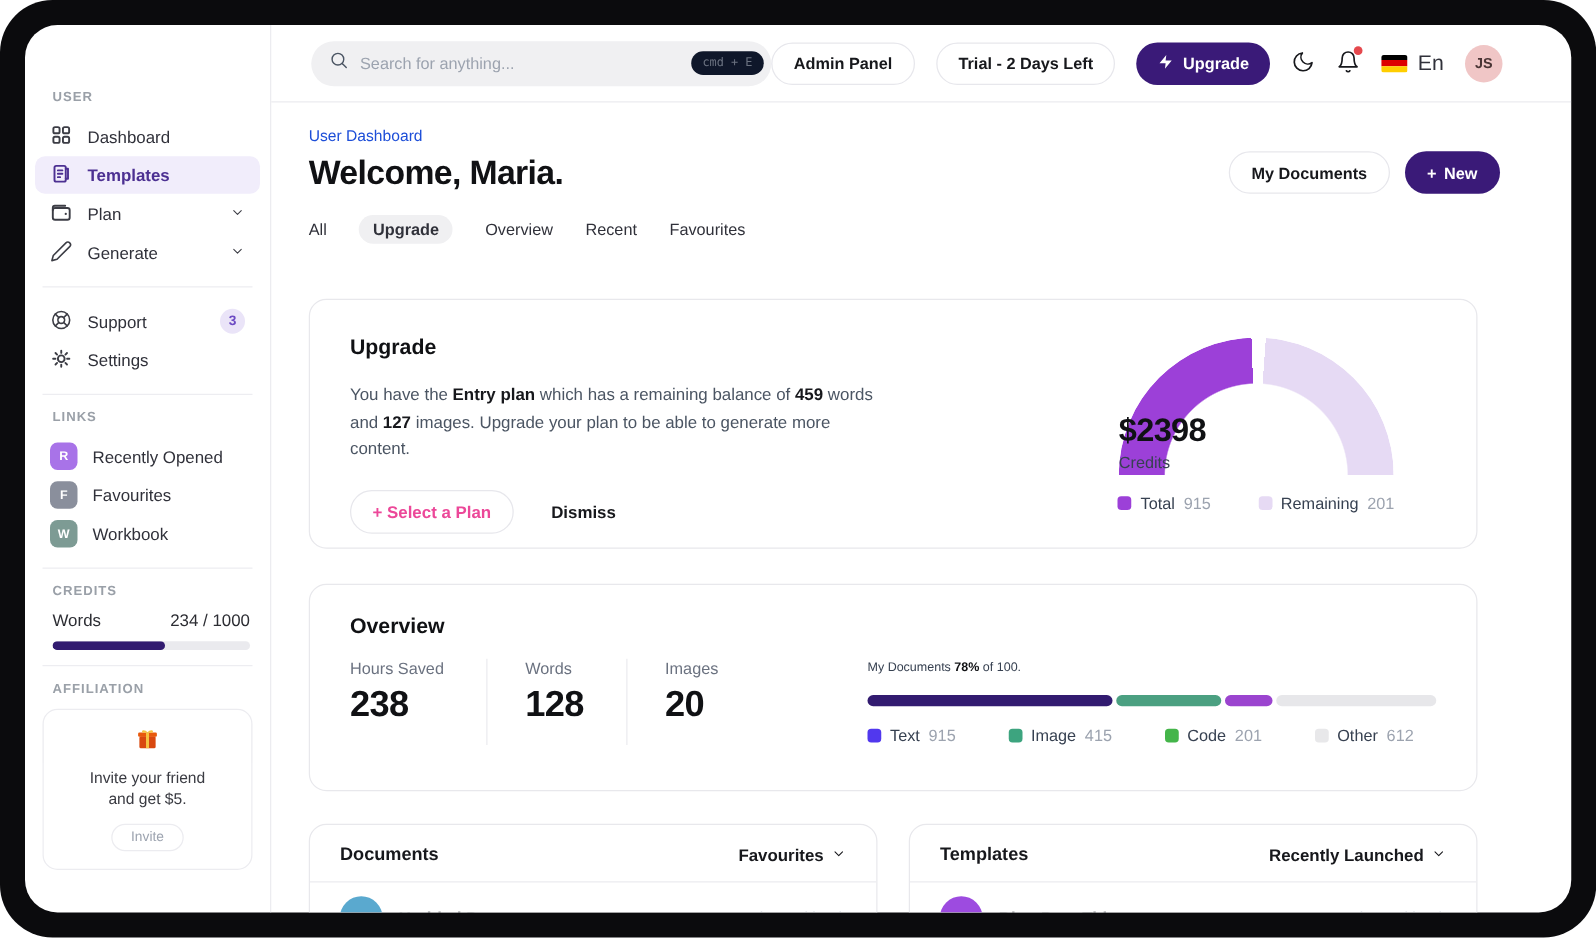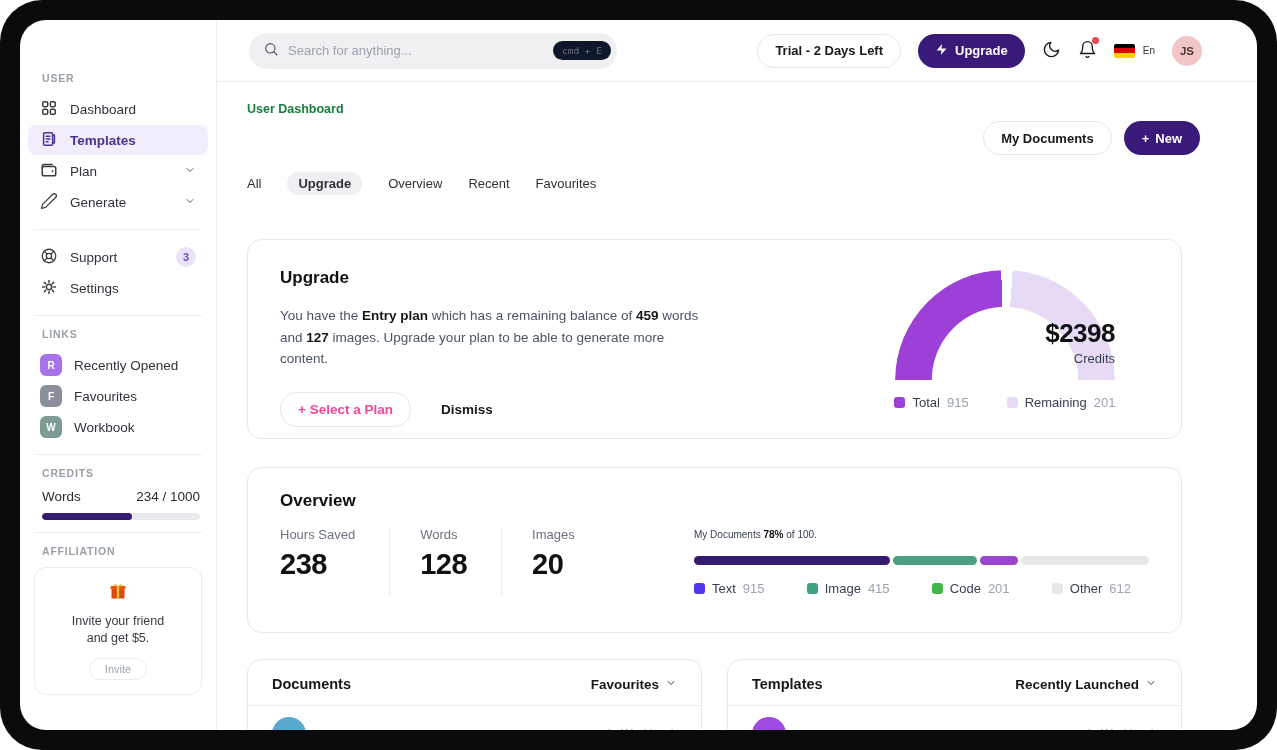--- a/index.html
+++ b/index.html
@@ -46,26 +46,26 @@
     font-size:9.5px; color:#6b7280; }
   .top-right { margin-left:auto; display:flex; align-items:center; gap:17px; }
   .pill-btn { border:1px solid #e7e7ec; background:#fff; border-radius:18px; height:34px; padding:0 17px;
     font-size:13px; font-weight:700; color:#17181c; display:flex; align-items:center; cursor:pointer; font-family:inherit; }
   .upgrade-btn { background:#3a1a78; color:#fff; border:none; border-radius:18px; height:34px; padding:0 17px;
     font-size:13px; font-weight:700; display:flex; align-items:center; gap:7px; cursor:pointer; font-family:inherit; }
   .icon-btn { background:none; border:none; cursor:pointer; position:relative; display:flex; align-items:center; }
   .notif-dot { position:absolute; top:-3px; right:-2px; width:7px; height:7px; border-radius:50%; background:#e5484d; }
   .flag { width:21px; height:14px; border-radius:2px; overflow:hidden; display:flex; flex-direction:column; }
   .flag div { flex:1; }
-  .lang { font-size:10px; color:#30313a; }
+  .lang { font-size:17px; color:#30313a; }
   .avatar { width:30px; height:30px; border-radius:50%; background:#f0c6c6; color:#4a3535; font-size:11.5px;
     font-weight:700; display:flex; align-items:center; justify-content:center; cursor:pointer; }
 
   .content { flex:1; padding:20px 75px 0 30px; overflow:hidden; }
-  .breadcrumb { font-size:12.5px; color:#15803d;font-weight:bold; }
+  .breadcrumb { font-size:12.5px; color:#1d4ed8; }
   .title-row { display:flex; align-items:center; margin-top:5px; }
   .page-title { font-size:27px; font-weight:700; letter-spacing:-.5px; color:#101114; }
   .title-actions { margin-left:auto; display:flex; align-items:center; gap:12px; margin-right:-18px; }
   .new-btn { background:#3a1a78; color:#fff; border:none; border-radius:18px; height:34px; padding:0 18px;
     font-size:13px; font-weight:700; display:flex; align-items:center; gap:6px; cursor:pointer; font-family:inherit; }
   .tabs { display:flex; align-items:center; gap:26px; margin-top:17px; font-size:13px; color:#30313a; }
   .tab { cursor:pointer; padding:4px 0; }
   .tab.active { background:#f0f0f2; border-radius:13px; padding:4px 11px; font-weight:700; }
 
   .card { border:1px solid #e8e8ec; border-radius:14px; background:#fff; }
@@ -77,21 +77,21 @@
   .select-plan-btn { border:1px solid #e7e7ec; background:#fff; border-radius:18px; height:35px; padding:0 17px;
     font-size:13.5px; font-weight:700; color:#ec4899; cursor:pointer; font-family:inherit; }
   .dismiss-btn { background:none; border:none; font-size:13.5px; font-weight:700; color:#17181c; cursor:pointer; font-family:inherit; }
 
   .gauge-wrap { width:240px; margin-top:2px; }
   .gauge { position:relative; width:220px; height:110px; margin:0 auto; overflow:hidden; }
   .gauge-arc { width:220px; height:220px; border-radius:50%;
     background:conic-gradient(from 270deg, #9c40d8 0deg 88deg, #fff 88deg 94deg, #e6daf4 94deg 180deg, transparent 180deg 360deg);
     -webkit-mask:radial-gradient(closest-side, transparent 66%, #000 67%);
     mask:radial-gradient(closest-side, transparent 66%, #000 67%); }
-  .gauge-center { position:absolute; left:0; right:0; bottom:14px; text-align:right; }
+  .gauge-center { position:absolute; left:0; right:0; bottom:3px; text-align:left; }
   .gauge-value { font-size:26px; font-weight:700; color:#101114; letter-spacing:-.5px; }
   .gauge-label { font-size:13px; color:#374151; margin-top:2px; }
   .gauge-legend { display:flex; justify-content:center; gap:38px; margin-top:15px; font-size:13px; }
   .legend-item { display:flex; align-items:center; gap:7px; }
   .legend-sq { width:11px; height:11px; border-radius:3px; }
   .legend-name { color:#374151; }
   .legend-val { color:#9ca3af; }
 
   .overview-card { margin-top:28px; height:166px; padding:23px 32px; }
   .ov-title { font-size:17px; font-weight:700; color:#101114; }
@@ -245,20 +245,21 @@
     <header class="topbar">
       <div class="search">
         <span><svg class="ic" width="16" height="16" viewBox="0 0 24 24" stroke="#4b5563">
                 <circle cx="11" cy="11" r="7"></circle>
                 <line x1="16.5" y1="16.5" x2="21" y2="21"></line>
               </svg></span>
         <input type="text" placeholder="Search for anything..." style="">
         <span class="kbd">cmd + E</span>
       </div>
       <div class="top-right">
+        <button class="pill-btn">Admin Panel</button>
         <button class="pill-btn">Trial - 2 Days Left</button>
         <button class="upgrade-btn">
           <span><svg width="13" height="13" viewBox="0 0 24 24" fill="#fff">
                   <polygon points="13 2 3 14 12 14 11 22 21 10 12 10"></polygon>
                 </svg></span>
           <span>Upgrade</span>
         </button>
         <button class="icon-btn">
           <span><svg class="ic" width="19" height="19" viewBox="0 0 24 24" stroke="#17181c">
                   <path d="M21 12.79A9 9 0 1 1 11.21 3 7 7 0 0 0 21 12.79z"></path>
@@ -281,20 +282,21 @@
         </button>
         <div class="avatar">JS</div>
       </div>
     </header>
 
     <div class="content">
 
       <div class="breadcrumb">User Dashboard</div>
 
       <div class="title-row">
+        <h1 class="page-title">Welcome, Maria.</h1>
         <div class="title-actions">
           <button class="pill-btn">My Documents</button>
           <button class="new-btn">
             <span>+</span>
             <span>New</span>
           </button>
         </div>
       </div>
 
       <div class="tabs">

